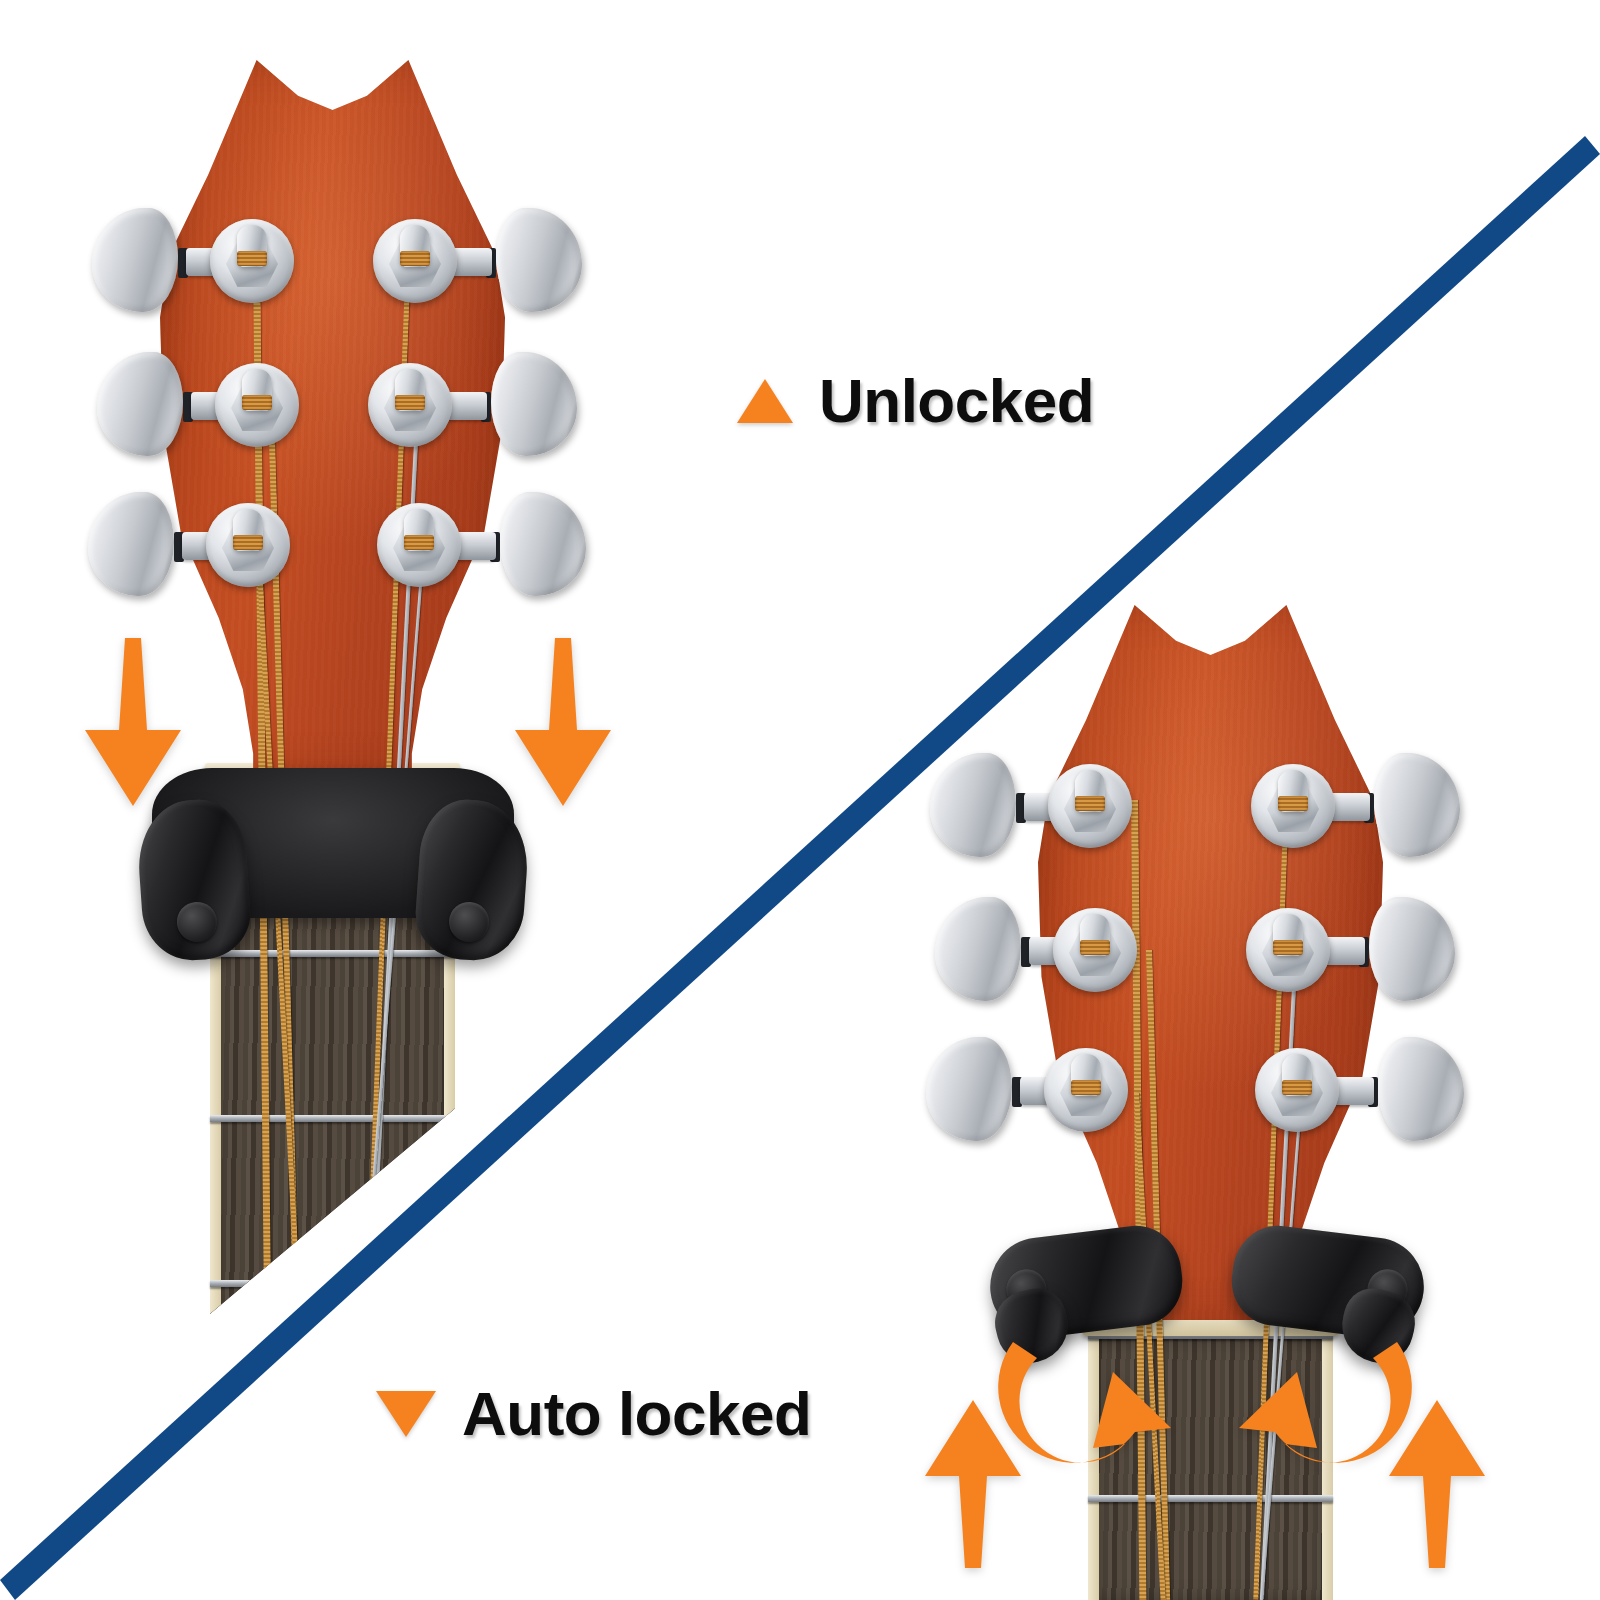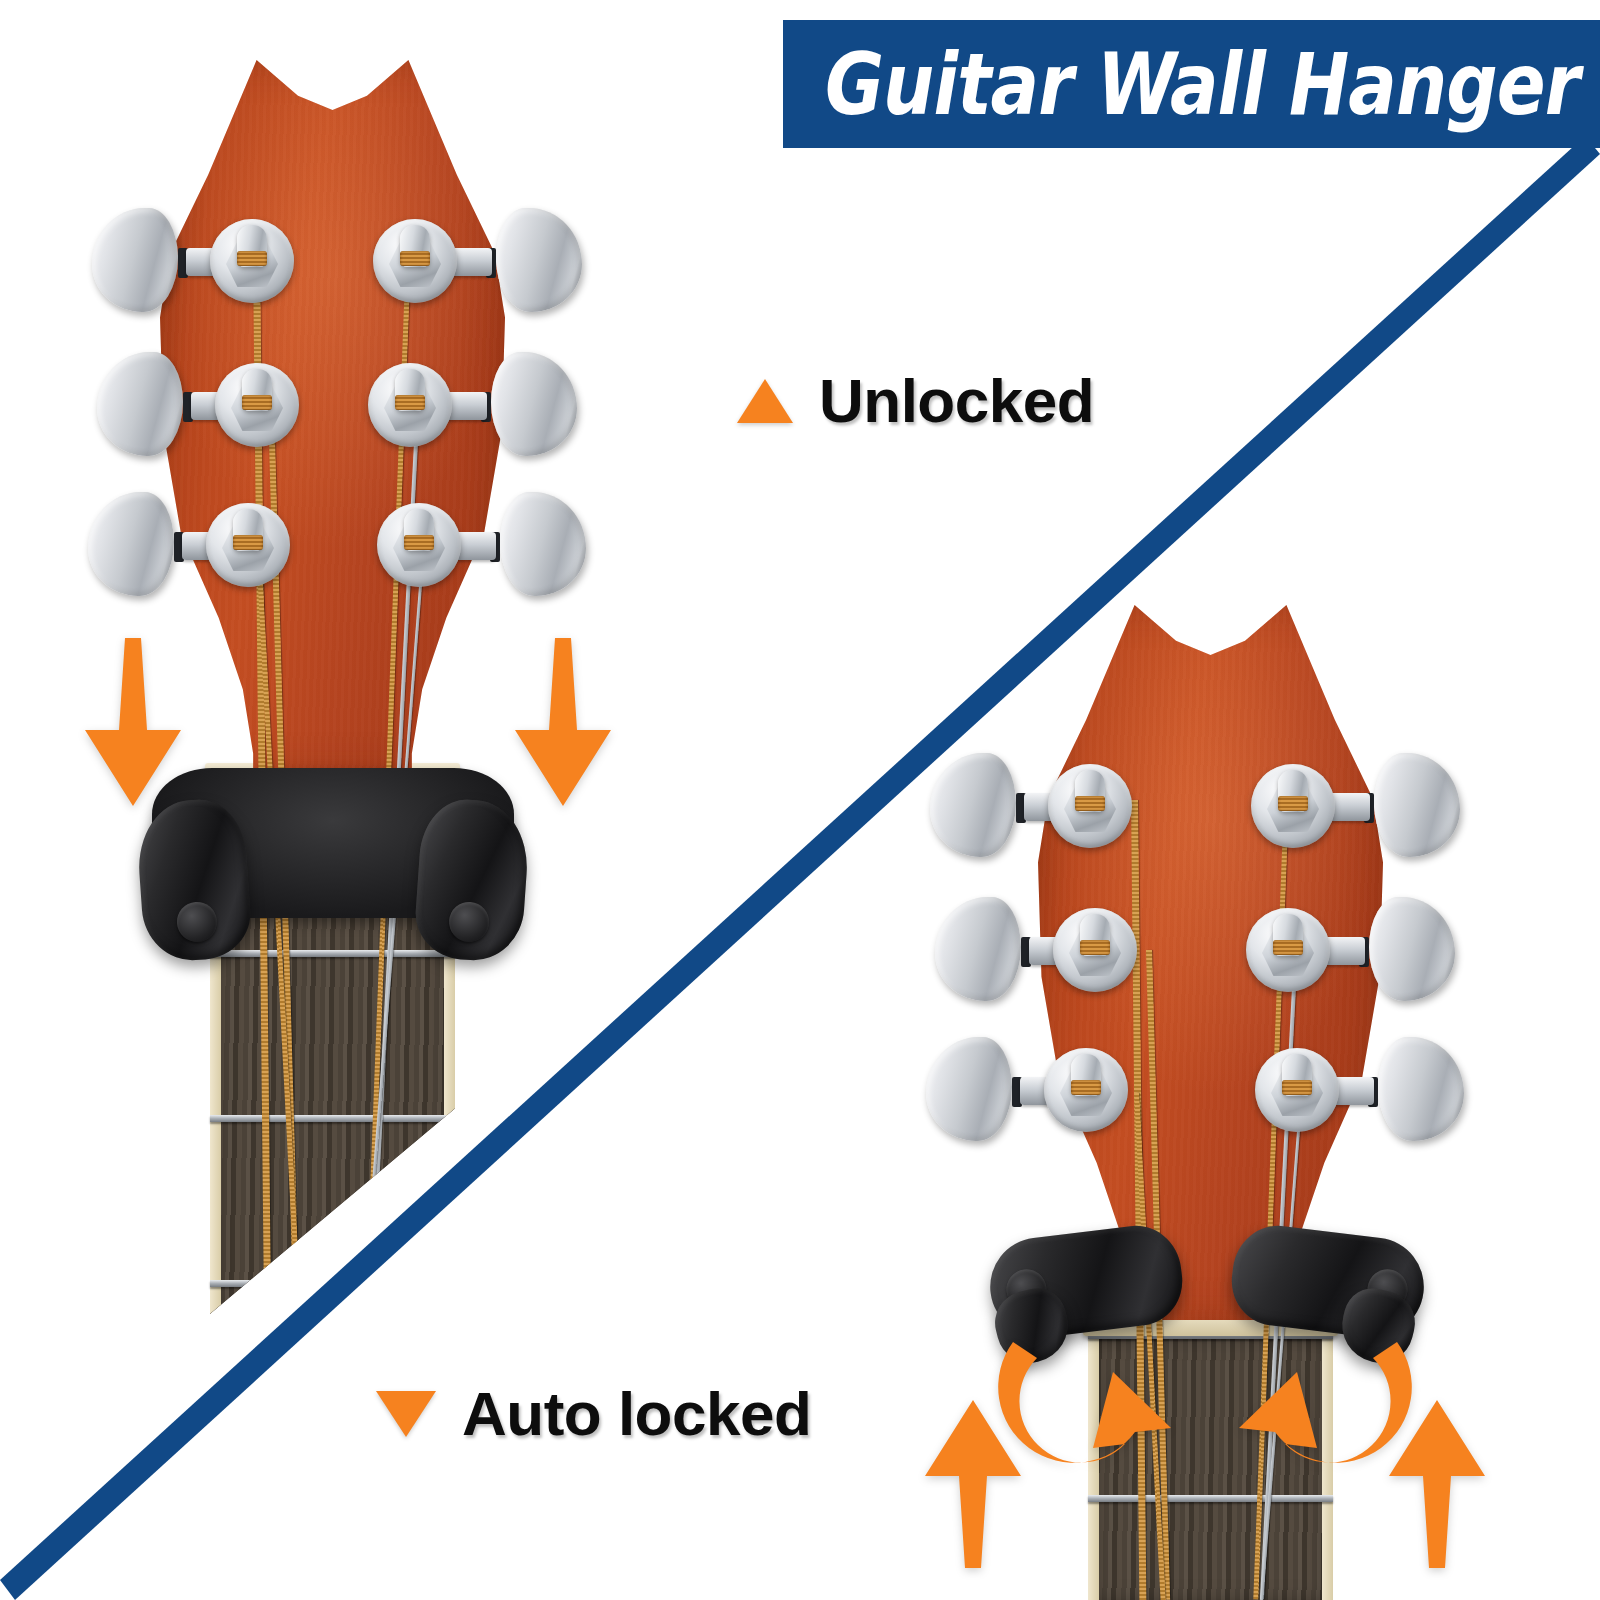--- a/index.html
+++ b/index.html
@@ -417,23 +417,20 @@
     </svg>
     <svg class="arrow" style="left:1372px;top:1400px;" width="130" height="168" viewBox="0 0 130 168">
       <path d="M65 0 L113 76 L79 76 L73 168 L57 168 L51 76 L17 76 Z" fill="#F6821F"></path>
     </svg>
   </div>
 
   <svg id="divider" viewBox="0 0 1600 1600">
     <polygon points="1585,136 1600,154 15,1600 0,1580" fill="#114987"></polygon>
   </svg>
 
-  <div id="banner">
-    <div id="banner-text">Guitar Wall Hanger</div>
-  </div>
 
   <div class="callout" id="callout-autolocked">
     <div class="tri down"></div>
     <div class="txt">Auto locked</div>
   </div>
 
   <div class="callout" id="callout-unlocked">
     <div class="tri up"></div>
     <div class="txt">Unlocked</div>
   </div>

